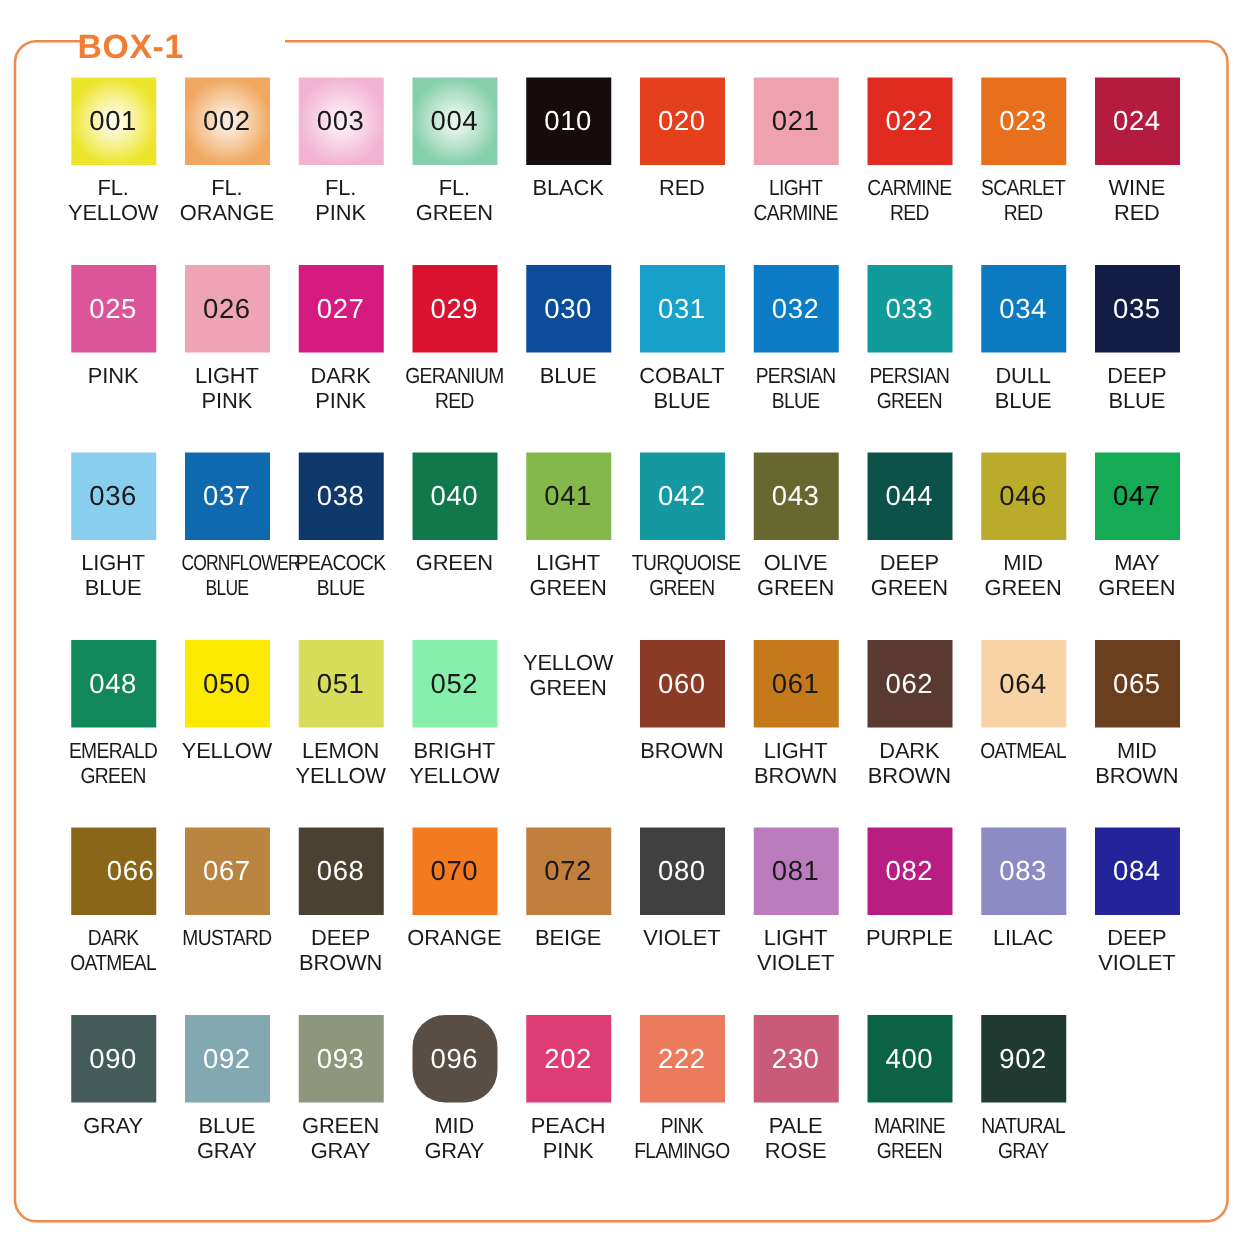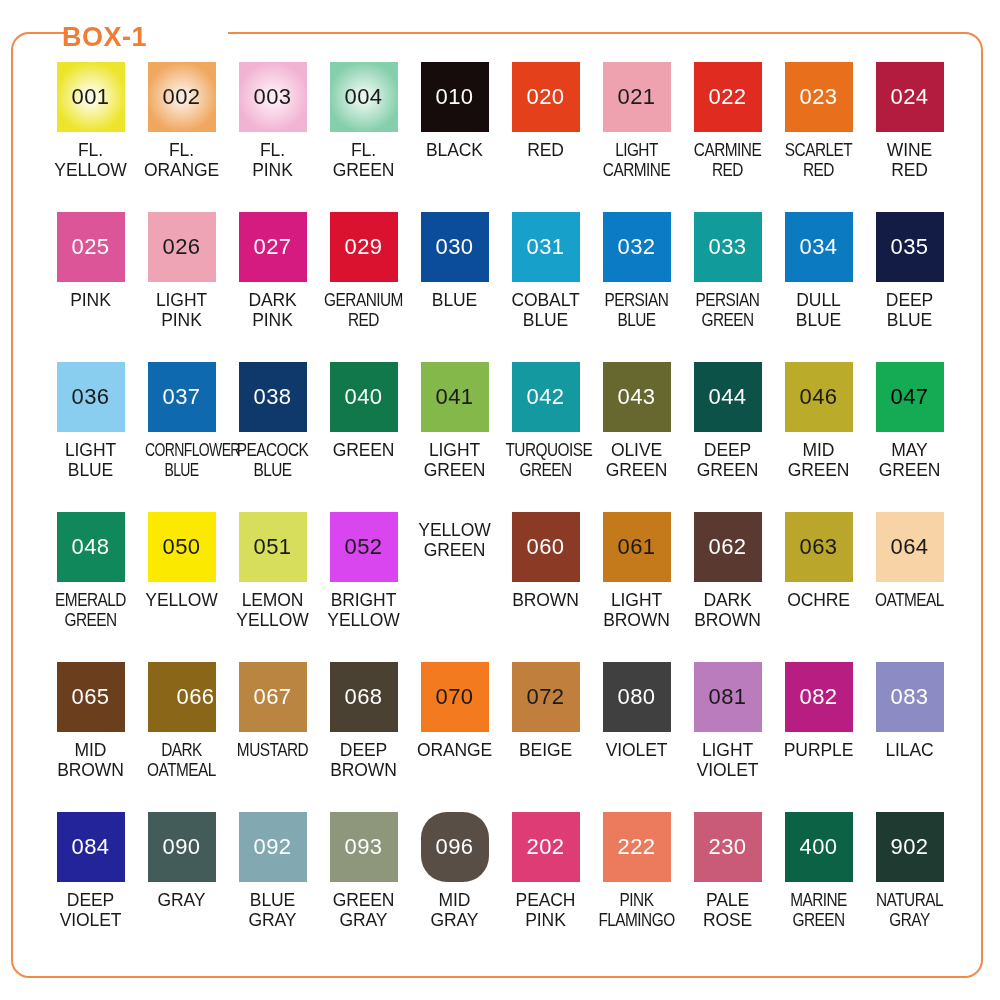--- a/index.html
+++ b/index.html
@@ -336,21 +336,21 @@
       <div class="swatch-name">YELLOW</div>
     </div>
     <div class="swatch-cell">
       <div class="swatch-chip" style="background: rgb(214, 222, 91);">
         <span class="swatch-code" style="color: rgb(26, 26, 26);">051</span>
       </div>
       <div class="swatch-name">LEMON
 YELLOW</div>
     </div>
     <div class="swatch-cell">
-      <div class="swatch-chip" style="background: #d946ef; justify-content: center;">
+      <div class="swatch-chip" style="background: #86efac; justify-content: center;">
         <span class="swatch-code" style="color: rgb(26, 26, 26);">052</span>
       </div>
       <div class="swatch-name">BRIGHT
 YELLOW</div>
     </div>
     <div class="swatch-cell">
       <div class="swatch-name">YELLOW
 GREEN</div>
     </div>
     <div class="swatch-cell">
@@ -367,26 +367,20 @@
 BROWN</div>
     </div>
     <div class="swatch-cell">
       <div class="swatch-chip" style="background: rgb(90, 58, 48);">
         <span class="swatch-code" style="color: rgb(255, 255, 255);">062</span>
       </div>
       <div class="swatch-name">DARK
 BROWN</div>
     </div>
     <div class="swatch-cell">
-      <div class="swatch-chip" style="background: rgb(186, 166, 43);">
-        <span class="swatch-code" style="color: rgb(26, 26, 26);">063</span>
-      </div>
-      <div class="swatch-name">OCHRE</div>
-    </div>
-    <div class="swatch-cell">
       <div class="swatch-chip" style="background: rgb(247, 211, 166);">
         <span class="swatch-code" style="color: rgb(26, 26, 26);">064</span>
       </div>
       <div class="swatch-name narrow">OATMEAL</div>
     </div>
     <div class="swatch-cell">
       <div class="swatch-chip" style="background: rgb(107, 62, 30);">
         <span class="swatch-code" style="color: rgb(255, 255, 255);">065</span>
       </div>
       <div class="swatch-name">MID

